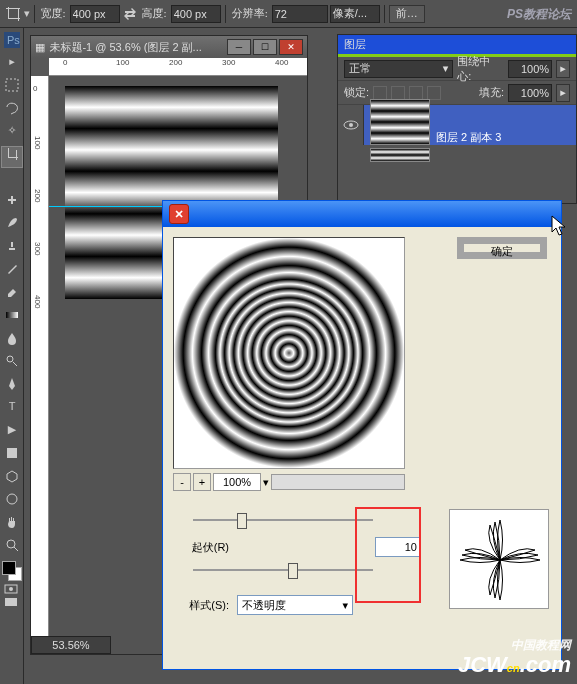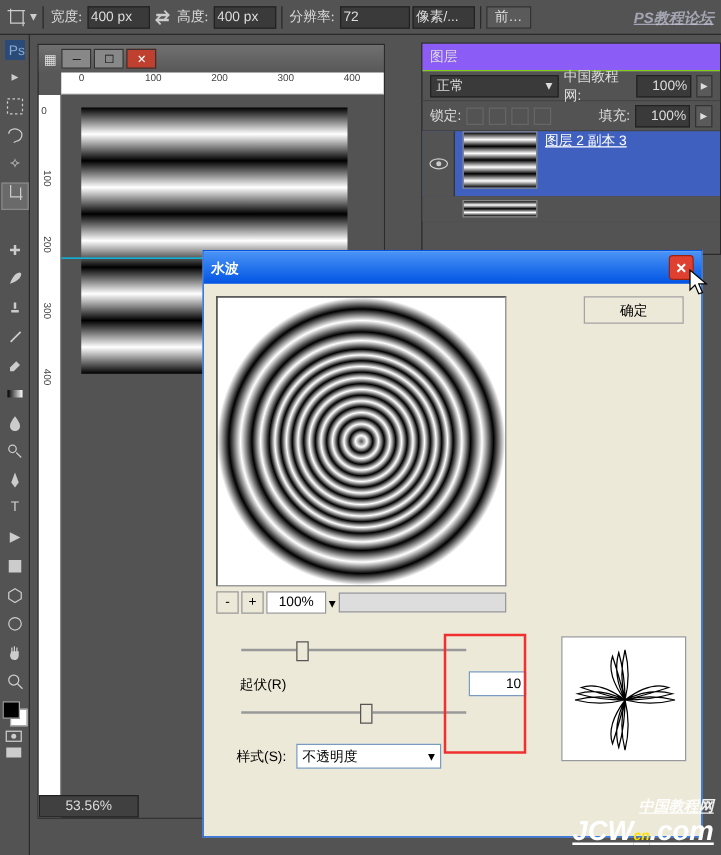--- a/index.html
+++ b/index.html
@@ -39,62 +39,62 @@
 .doc-body { display: flex; height: calc(100% - 40px); }
 .doc-ruler-left { width: 18px; background: #fff; border-right: 1px solid #888; position: relative; }
 .canvas-bg { flex: 1; background: #535353; position: relative; overflow: hidden; }
 .canvas { width: 213px; height: 213px; background: #fff; position: absolute; left: 16px; top: 10px; }
 .canvas-stripes { width: 100%; height: 100%; background: linear-gradient(0deg, #000 0%, #fff 10%, #000 20%, #fff 30%, #000 40%, #fff 50%, #000 60%, #fff 70%, #000 80%, #fff 90%, #000 100%); }
 .guide { position: absolute; width: 100%; height: 1px; background: #00ccff; top: 130px; }
 .zoom-status { position: absolute; bottom: 0; left: 0; height: 18px; width: 80px; background: #404040; border: 1px solid #222; color: #ddd; display: flex; align-items: center; justify-content: center; }
 
 
 .layers-panel { position: absolute; right: 0; top: 34px; width: 240px; height: 170px; background: #535353; border: 1px solid #2a2a2a; }
-.panel-tab { height: 22px; background: #8b5cf6; border-bottom: 1px solid #84cc16; display: flex; align-items: center; padding: 0 6px; color: #ddd; }
+.panel-tab { height: 22px; background: #1d4ed8; border-bottom: 3px solid #84cc16; display: flex; align-items: center; padding: 0 6px; color: #ddd; }
 .panel-row { height: 24px; display: flex; align-items: center; padding: 0 6px; gap: 4px; color: #ddd; border-bottom: 1px solid #444; }
 .panel-select { width: 110px; height: 18px; background: #3a3a3a; border: 1px solid #222; color: #ddd; display: flex; align-items: center; padding: 0 4px; }
 .panel-input { width: 44px; height: 18px; background: #3a3a3a; border: 1px solid #222; color: #ddd; padding: 0 2px; text-align: right; }
 .arrow-btn { width: 14px; height: 18px; background: #5a5a5a; border: 1px solid #333; color: #ddd; display: flex; align-items: center; justify-content: center; }
 .lock-icons { display: flex; gap: 4px; }
 .lock-icn { width: 14px; height: 14px; border: 1px solid #666; }
 .layer-list { background: #444; }
-.layer-row { height: 52px; display: flex; align-items: flex-start; background: #4060c0; color: #fff; text-decoration: underline; }
+.layer-row { height: 40px; display: flex; align-items: flex-end; background: #4060c0; color: #fff; }
 .layer-vis { width: 26px; display: flex; align-items: center; justify-content: center; height: 100%; border-right: 1px solid #333; background: #535353; }
 .layer-thumb { width: 60px; height: 46px; margin: 0 6px; border: 1px solid #888; background: linear-gradient(0deg,#000 0%,#fff 12%,#000 25%,#fff 37%,#000 50%,#fff 62%,#000 75%,#fff 87%,#000 100%); }
 .layer-name { flex: 1; }
 .layer-small { height: 20px; display: flex; align-items: center; background: #535353; }
 .layer-small-thumb { width: 60px; height: 14px; margin-left: 32px; border: 1px solid #888; background: linear-gradient(0deg,#000,#fff,#000,#fff,#000); }
 
 
 .dialog { position: absolute; left: 162px; top: 200px; width: 400px; height: 470px; background: #ece9d8; border: 1px solid #0054e3; }
 .dlg-title { height: 26px; background: linear-gradient(#4b94f6, #0054e3); display: flex; align-items: center; padding: 0 6px; color: #fff; font-weight: bold; }
 .dlg-title-text { flex: 1; }
 .dlg-close { width: 20px; height: 20px; background: #e04030; border: 1px solid #a02010; color: #fff; display: flex; align-items: center; justify-content: center; border-radius: 3px; }
 .dlg-body { padding: 10px; position: relative; height: calc(100% - 26px); }
 .preview { width: 232px; height: 232px; border: 1px inset #999; background: #888; position: relative; overflow: hidden; }
 .preview-svg { width: 100%; height: 100%; }
 .zoom-row { display: flex; align-items: center; gap: 2px; margin-top: 4px; width: 232px; }
 .zoom-btn { width: 18px; height: 18px; background: #ece9d8; border: 1px solid #999; }
 .zoom-val { width: 48px; height: 18px; border: 1px solid #999; text-align: center; background: #fff; }
 .zoom-scroll { flex: 1; height: 16px; background: #ddd; border: 1px solid #999; }
-.dlg-btn { width: 80px; height: 22px; background: #ece9d8; border: 1px solid #a3a3a3; position: absolute; }
+.dlg-btn { width: 90px; height: 22px; background: #ece9d8; border: 7px solid #a3a3a3; position: absolute; }
 .param-area { margin-top: 20px; }
 .param-row { display: flex; align-items: center; height: 24px; margin-top: 6px; }
 .param-label { width: 56px; text-align: right; margin-right: 8px; }
 .param-input { width: 46px; height: 20px; border: 1px solid #7a9ac0; text-align: right; padding-right: 3px; background: #fff; }
 .param-input.sel { background: #316ac5; color: #fff; }
 .slider { width: 180px; height: 18px; position: relative; margin-top: 2px; }
 .slider-track { position: absolute; left: 0; right: 0; top: 8px; height: 2px; background: #999; }
 .slider-thumb { position: absolute; width: 10px; height: 16px; background: #ece9d8; border: 1px solid #555; top: 2px; }
 .red-box { position: absolute; border: 2px solid #f03030; }
 .style-row { margin-top: 16px; display: flex; align-items: center; }
 .style-select { width: 116px; height: 20px; border: 1px solid #7a9ac0; background: #fff; display: flex; align-items: center; padding: 0 4px; justify-content: space-between; }
 .style-preview { position: absolute; right: 12px; bottom: 60px; width: 100px; height: 100px; background: #fff; border: 1px solid #999; }
 
-.watermark { position: absolute; font-family: Arial; font-weight: bold; font-style: italic; text-decoration: underline; }
+.watermark { position: absolute; font-family: Arial; font-weight: bold; font-style: italic; }
 .wm1 { right: 6px; top: 6px; font-size: 12px; color: rgba(200,200,220,.7); }
 .wm2 { right: 6px; bottom: 30px; font-size: 12px; color: rgba(255,255,255,.9); }
 .wm3 { right: 6px; bottom: 6px; font-size: 22px; color: #fff; }
 .wm3 span { color: #ffde00; margin-top: 28px; }
 </style>
 </head>
 <body>
 
 <div class="options-bar">
   <div class="opt-crop-icon">
@@ -250,20 +250,21 @@
           <rect x="1" y="1" width="12" height="8" fill="#ccc"></rect>
         </svg>
       </div>
   </div>
 
 </div>
 
 <div class="doc-window">
   <div class="doc-title">
     <span>▦</span>
+    <span class="doc-title-text">未标题-1 @ 53.6% (图层 2 副...</span>
     <div class="win-btns">
       <div class="win-btn">─</div>
       <div class="win-btn">☐</div>
       <div class="win-btn close">✕</div>
     </div>
   </div>
   <div class="doc-rulers-top">
     <span class="ruler-tick" style="left:14px">0</span>
     <span class="ruler-tick" style="left:67px">100</span>
     <span class="ruler-tick" style="left:120px">200</span>
@@ -288,21 +289,21 @@
   <div class="zoom-status">53.56%</div>
 </div>
 
 <div class="layers-panel">
   <div class="panel-tab">图层</div>
   <div class="panel-row">
     <div class="panel-select">
       <span>正常</span>
       <span style="margin-left:auto">▾</span>
     </div>
-    <span>中国教程网:</span>
+    <span>围绕中心:</span>
     <input class="panel-input" value="100%" style="">
     <div class="arrow-btn">▸</div>
   </div>
   <div class="panel-row">
     <span>锁定:</span>
     <div class="lock-icons">
       <div class="lock-icn"></div>
       <div class="lock-icn"></div>
       <div class="lock-icn"></div>
       <div class="lock-icn"></div>
@@ -323,21 +324,20 @@
       <span class="layer-name">图层 2 副本 3</span>
     </div>
     <div class="layer-small">
       <div class="layer-small-thumb"></div>
     </div>
   </div>
 </div>
 
 <div class="dialog">
   <div class="dlg-title">
-    <span class="dlg-title-text">水波</span>
     <div class="dlg-close">✕</div>
   </div>
   <div class="dlg-body">
     <div class="preview">
       <svg class="preview-svg" viewBox="0 0 232 232">
         <defs>
           <radialGradient id="rg" cx="50%" cy="50%">
             <stop offset="0%" stop-color="#555"></stop>
               <stop offset="4%" stop-color="#fff"></stop>
               <stop offset="8%" stop-color="#000"></stop>

